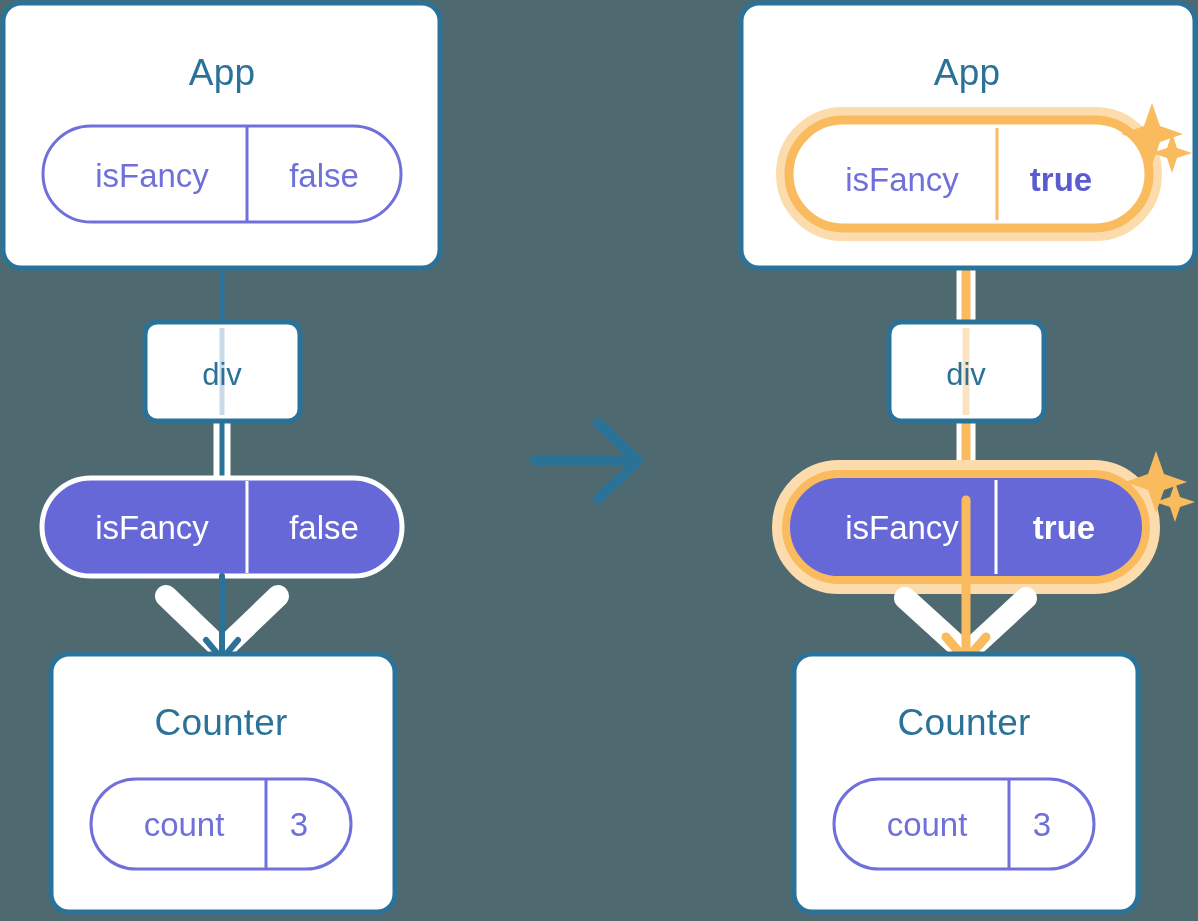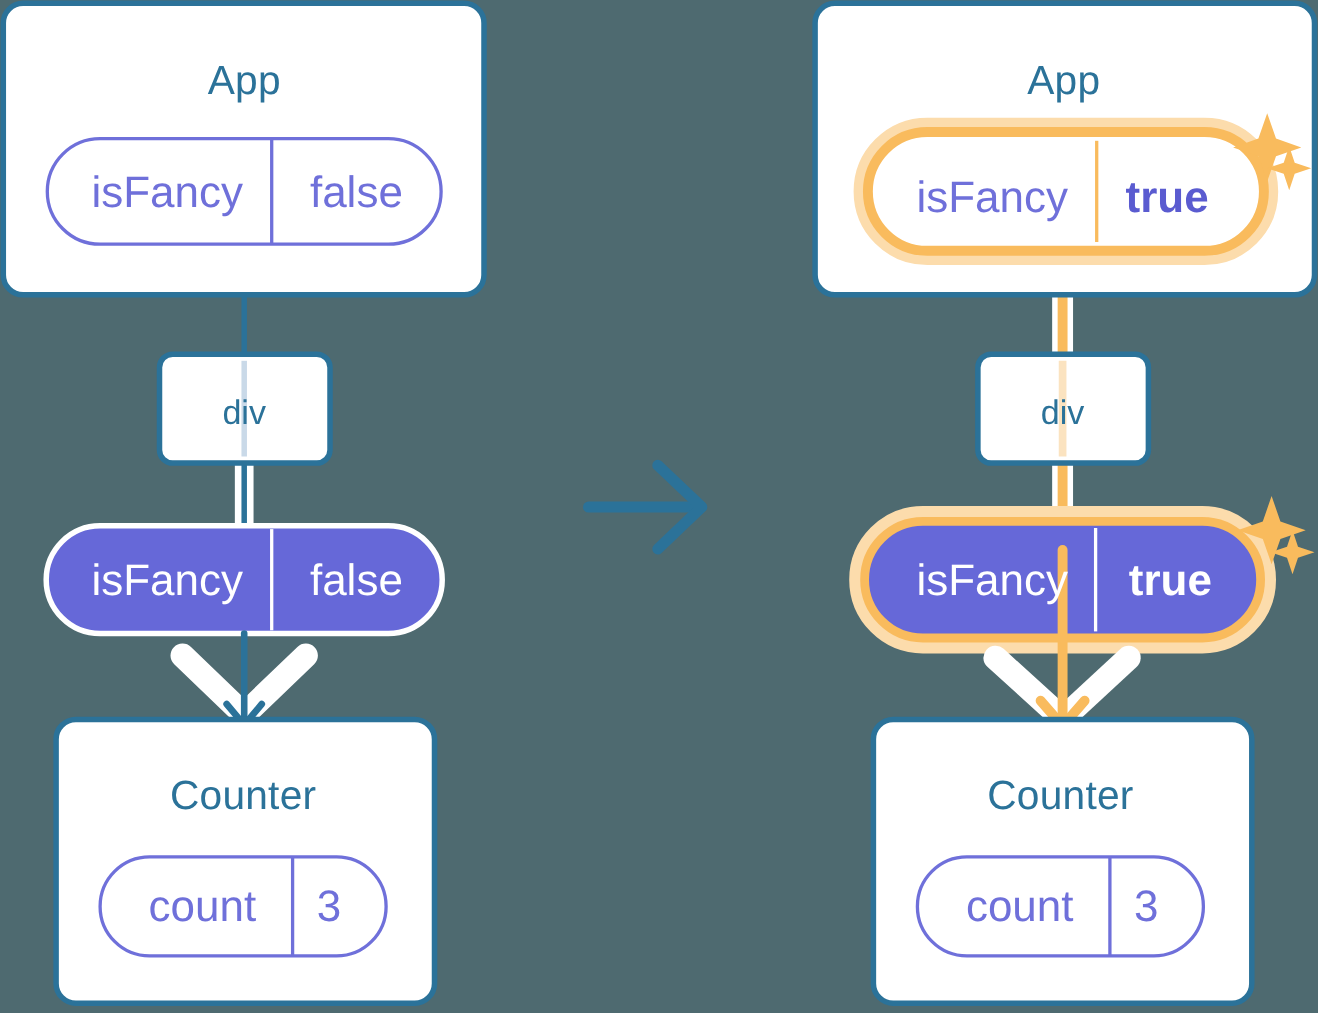--- a/index.html
+++ b/index.html
@@ -16,21 +16,21 @@
     position:absolute;
     white-space:nowrap;
     pointer-events:none;
   }
   .panel-title{
     font-size:37px;
     color:#2b7299;
     letter-spacing:.2px;
   }
   .pill-text{
-    font-size:40px;
+    font-size:33px;
     color:#6f70da;
   }
   .pill-text.on-purple{color:#ffffff;}
   .pill-text.bold{font-weight:bold;color:#5a5bd0;}
   .pill-text.bold.on-purple{color:#ffffff;}
   .div-text{
     font-size:31px;
     color:#2b7299;
     text-align:right;
   }

